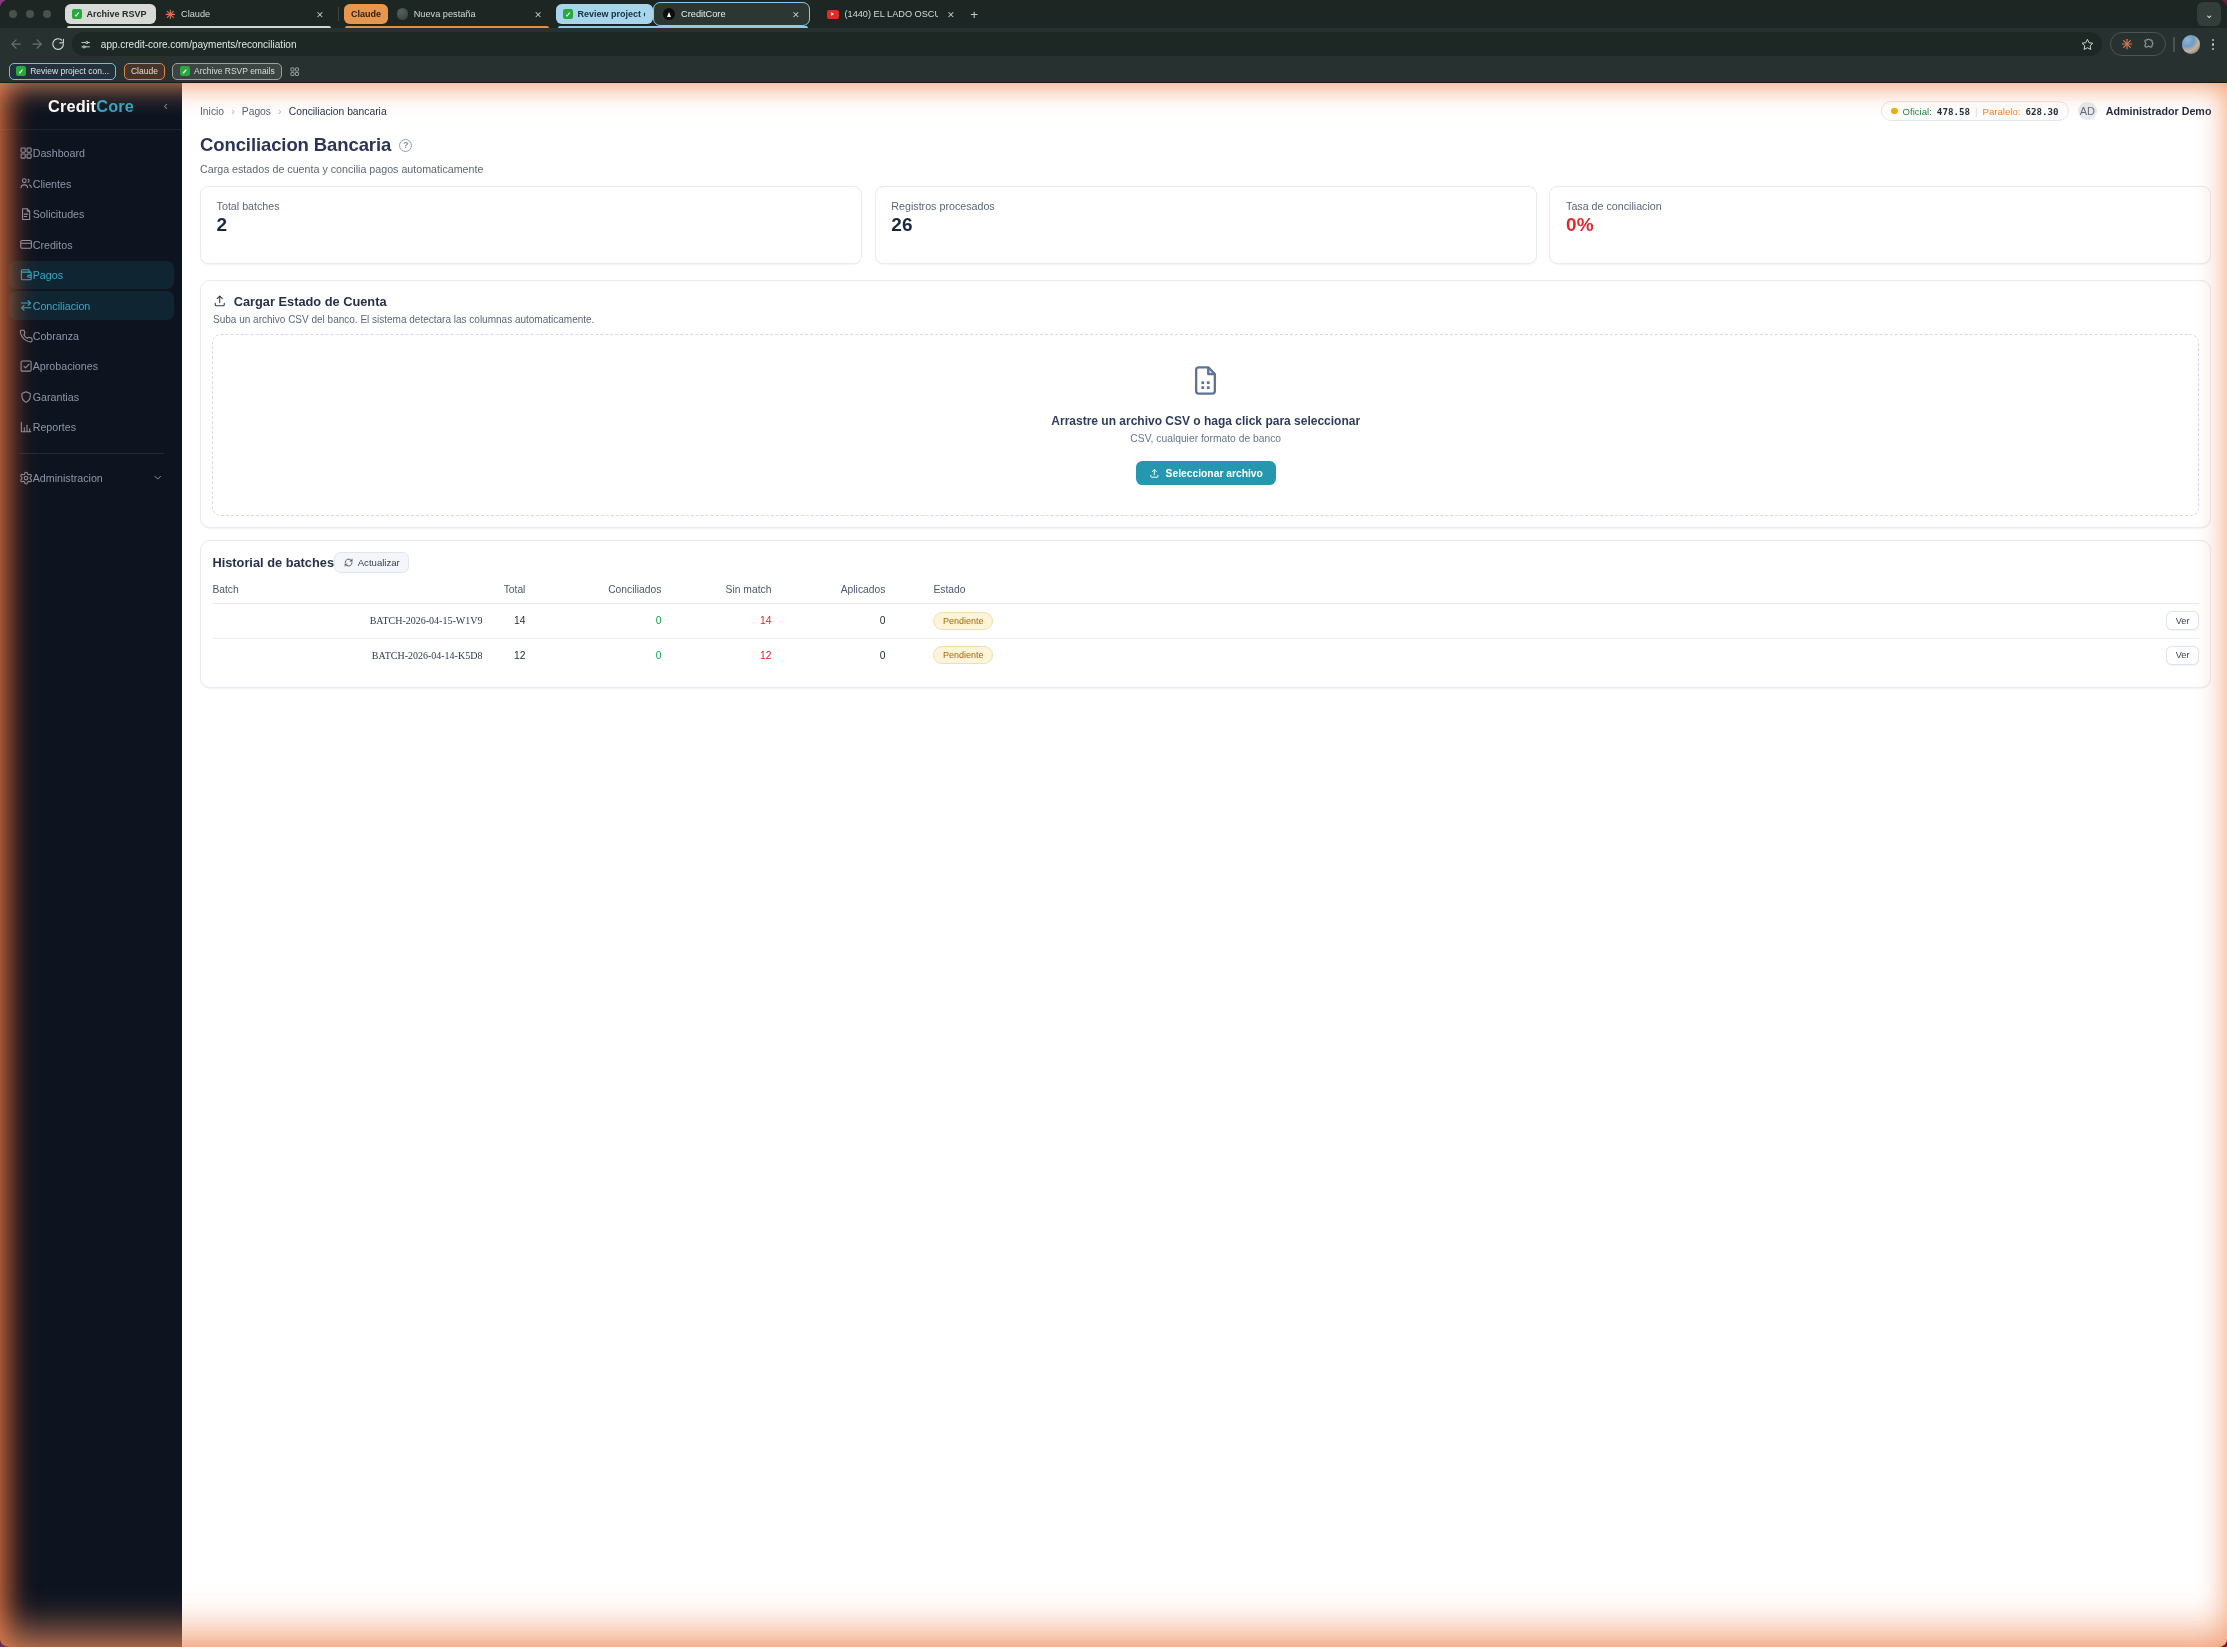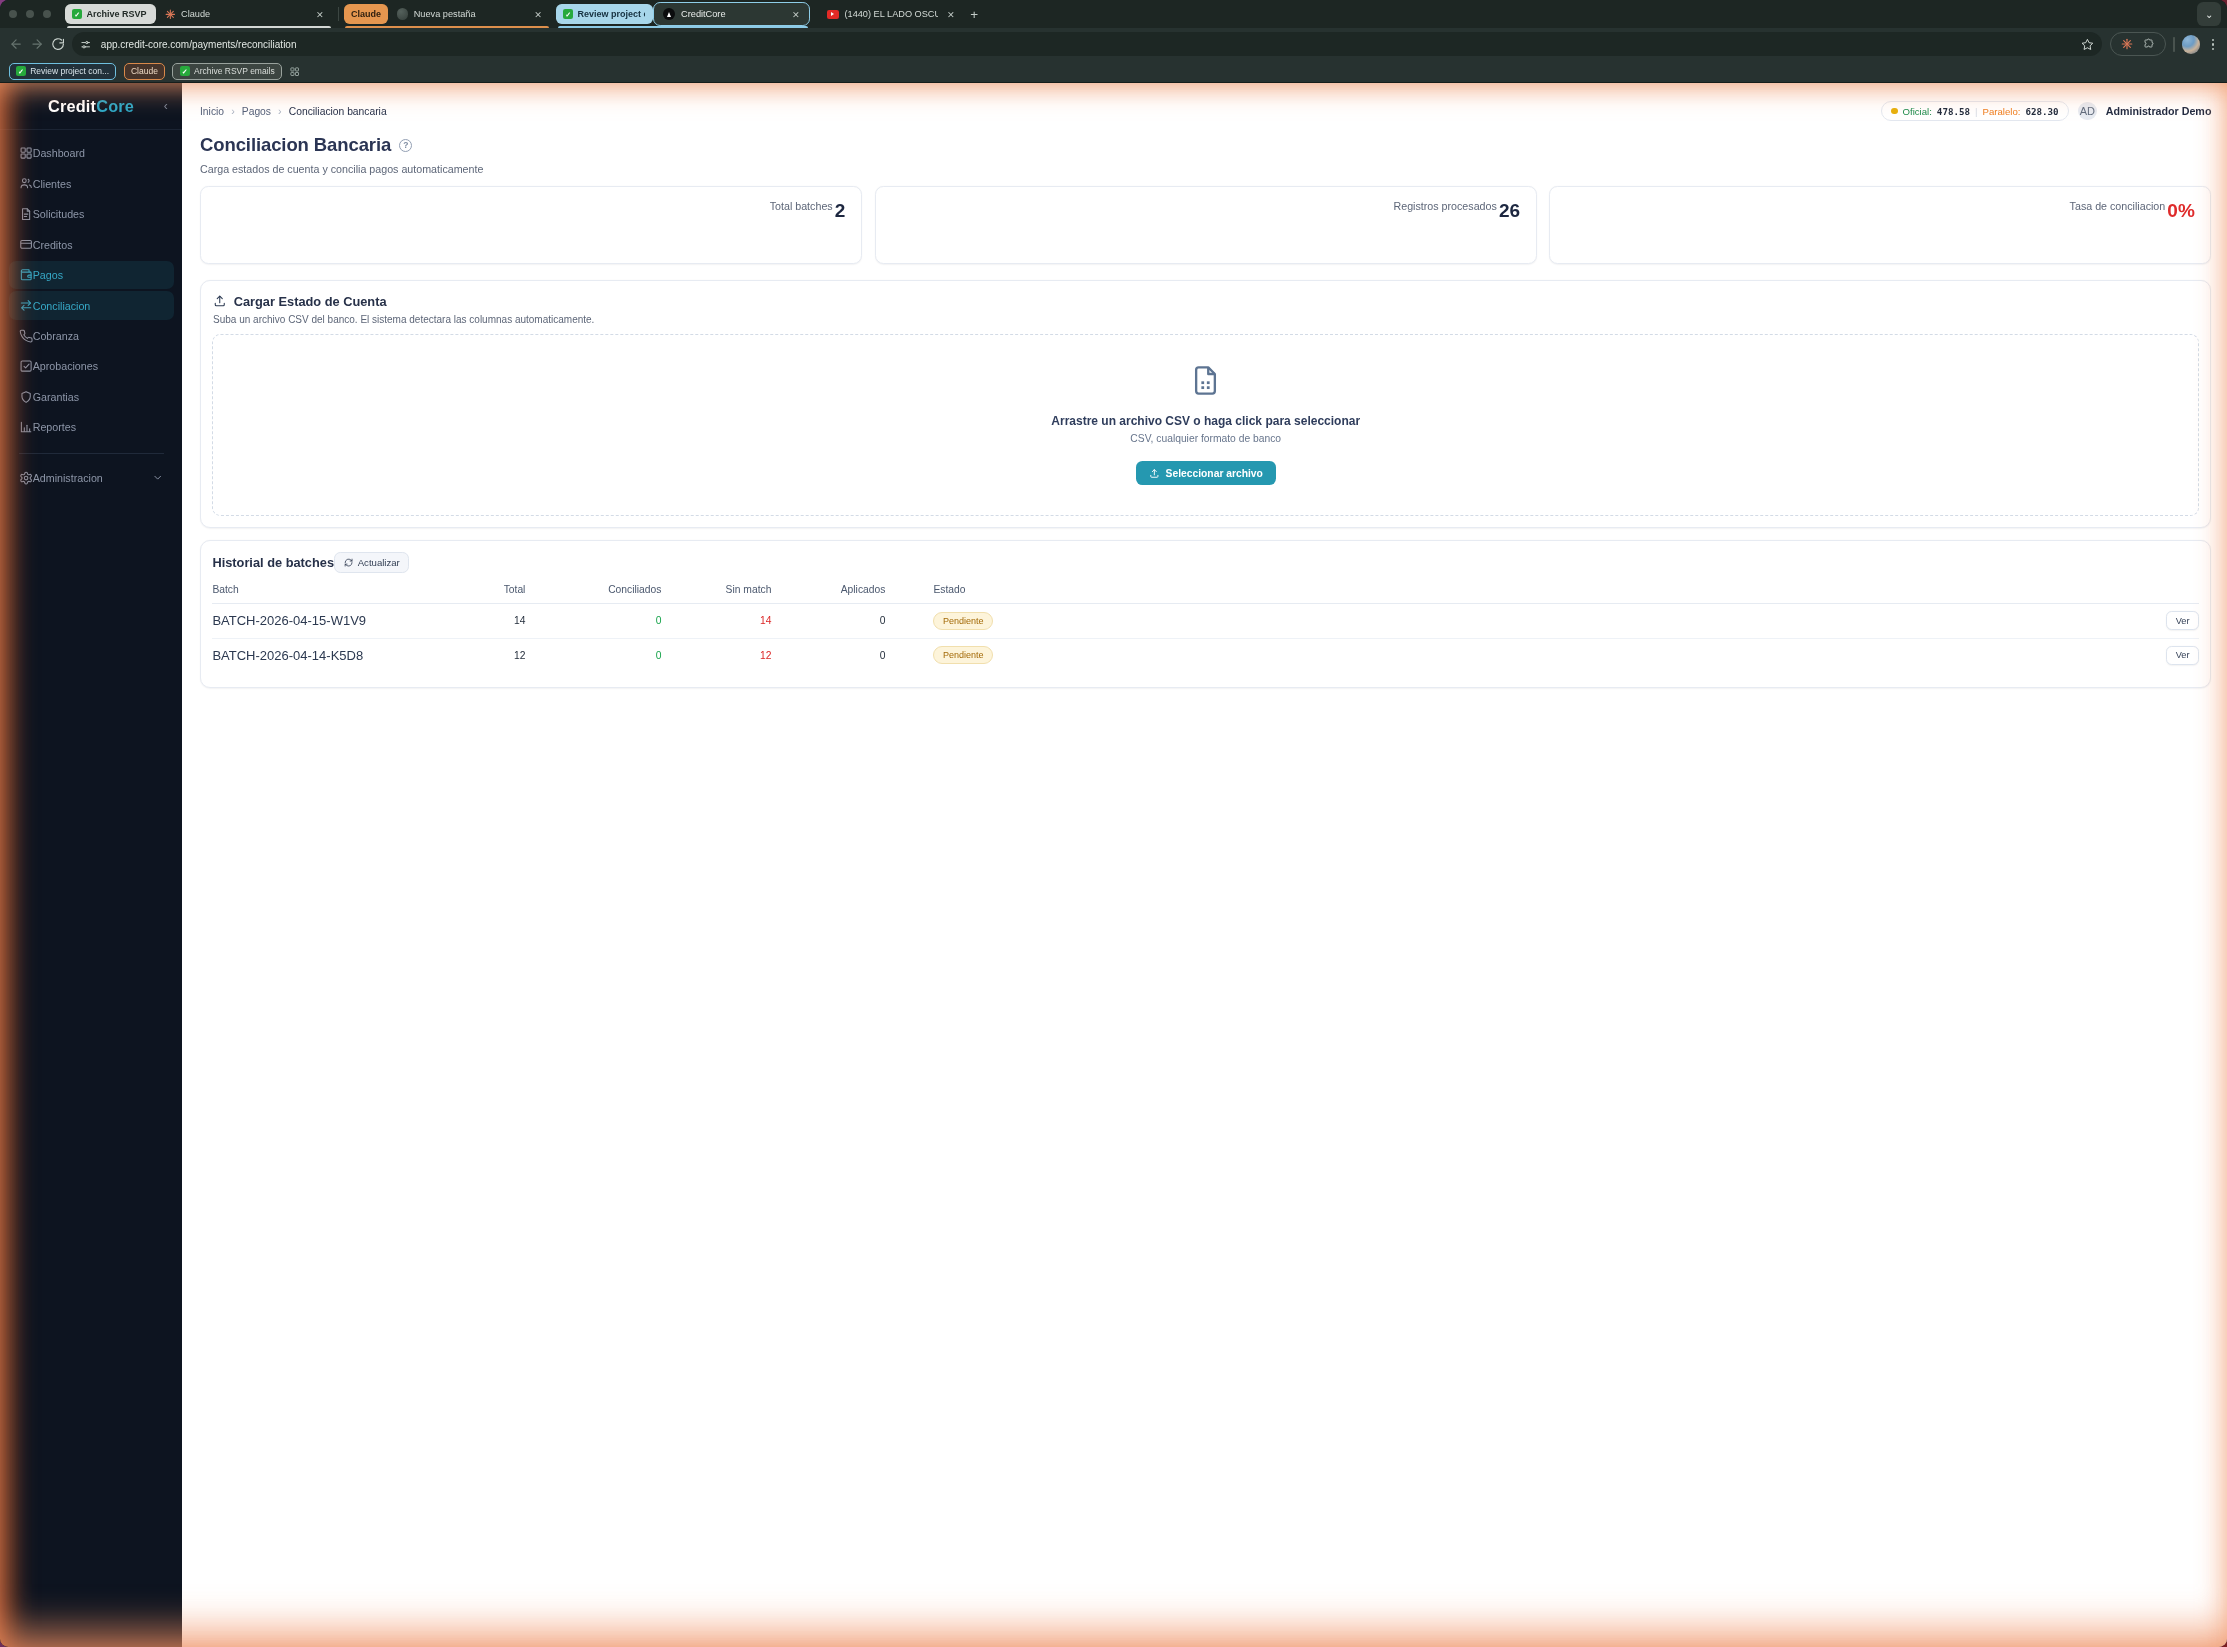--- a/index.html
+++ b/index.html
@@ -122,21 +122,21 @@
 
   .title-row { display:flex; align-items:center; gap:7.8px; margin-top:12.8px; }
   .pg-title { font-size:18.5px; font-weight:bold; color:#2b3554; letter-spacing:-0.1px; }
   .help { width:13.5px; height:13.5px; border-radius:50%; border:1.1px solid #93a0b4; color:#7d8ba0;
     font-size:8.5px; display:flex; align-items:center; justify-content:center; font-weight:bold; }
   .pg-sub { margin-top:6.4px; font-size:10.7px; color:#5d6678; }
 
   .stats { margin-top:11.4px; display:grid; grid-template-columns:repeat(3,1fr); gap:12.8px; }
   .stat { background:#fff; border:0.7px solid #e7ebf2; border-radius:8.5px; height:78px;
     padding:12.8px 15.6px; box-shadow:0 0.7px 1.4px rgba(16,24,40,.05); display:flex;
-    flex-direction:row; justify-content:flex-end; gap:2.1px; }
+    flex-direction:column; justify-content:flex-start; gap:2.1px; }
   .stat-label { font-size:10.7px; color:#5d6678; }
   .stat-value { font-size:19px; font-weight:bold; color:#1d2740; }
   .stat-value.red { color:#df2b2b; }
 
   .card { background:#fff; border:0.7px solid #e7ebf2; border-radius:10px;
     box-shadow:0 0.7px 1.4px rgba(16,24,40,.05); }
   .upload-card { margin-top:15.6px; padding:12.8px 11.4px 11.4px; }
   .up-head { display:flex; align-items:center; gap:7.1px; padding-left:0.7px; }
   .up-head svg { width:13.5px; height:13.5px; color:#2c3a52; }
   .card-title { font-size:12.8px; font-weight:bold; color:#273149; }
@@ -158,21 +158,21 @@
     gap:5px; font-family:inherit; }
   .refresh-btn svg { width:9.2px; height:9.2px; }
   .tgrid { display:grid; grid-template-columns:270px 43px 136px 110px 114px 121px 1fr;
     align-items:center; }
   .thead { margin-top:11.4px; padding-bottom:7.8px; border-bottom:0.7px solid #e6ebf2;
     font-size:10.3px; color:#4b586e; }
   .trow { height:34px; font-size:10.3px; color:#1f2937; }
   .trow + .trow { border-top:0.7px solid #eef2f7; }
   .cell-r { text-align:right; }
   .cell-estado { padding-left:48px; }
-  .batch-id { font-family:Liberation Sans, sans-serif; font-size:13px; color:#2c3950; }
+  .batch-id { font-family:Liberation Serif, serif; font-size:10px; color:#2c3950;text-align:right; }
   .green { color:#16a34a; } .redtx { color:#dc2626; }
   .badge { display:inline-block; padding:2.8px 8.5px; border-radius:710px; background:#fdf4da;
     border:0.7px solid #f1dfad; color:#a36a08; font-size:9px; }
   .ver-btn { padding:3.6px 8.5px; border:0.7px solid #dde4ee; border-radius:5.7px; background:#fff;
     font-size:9.2px; color:#323f55; box-shadow:0 0.7px 1.4px rgba(0,0,0,.05); font-family:inherit; }
   .cell-action { text-align:right; }
 </style>
 </head>
 <body>
 

